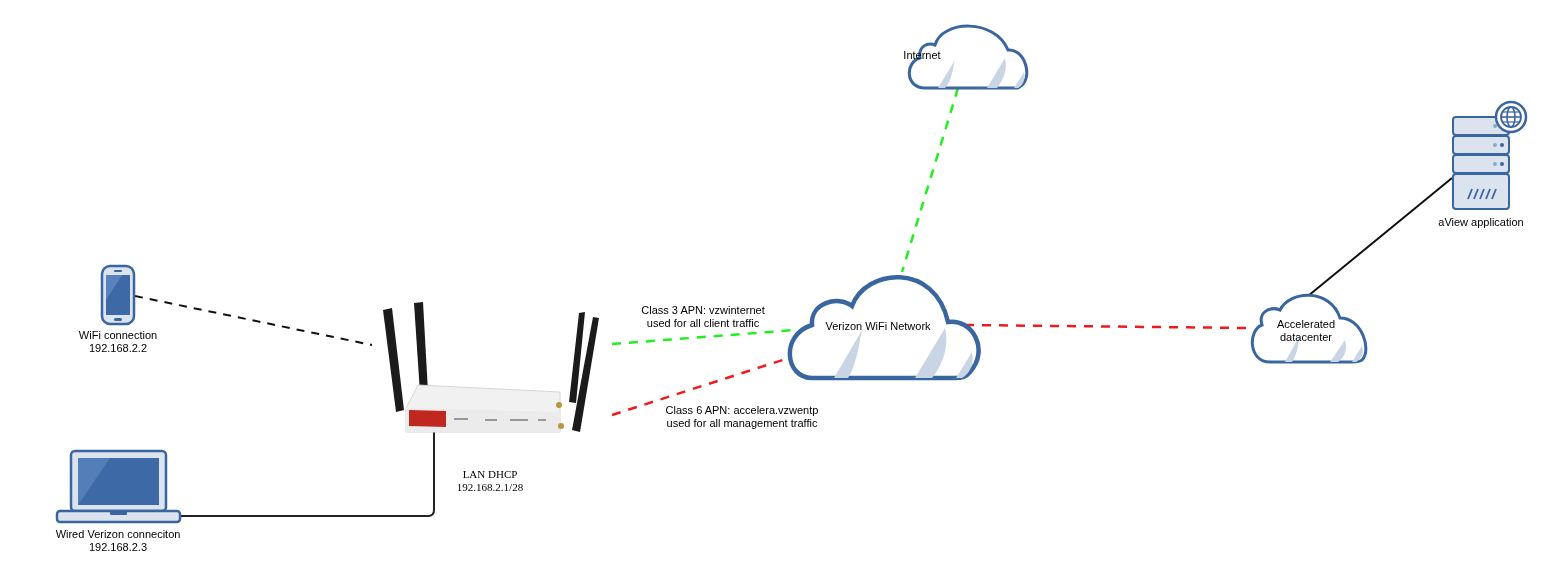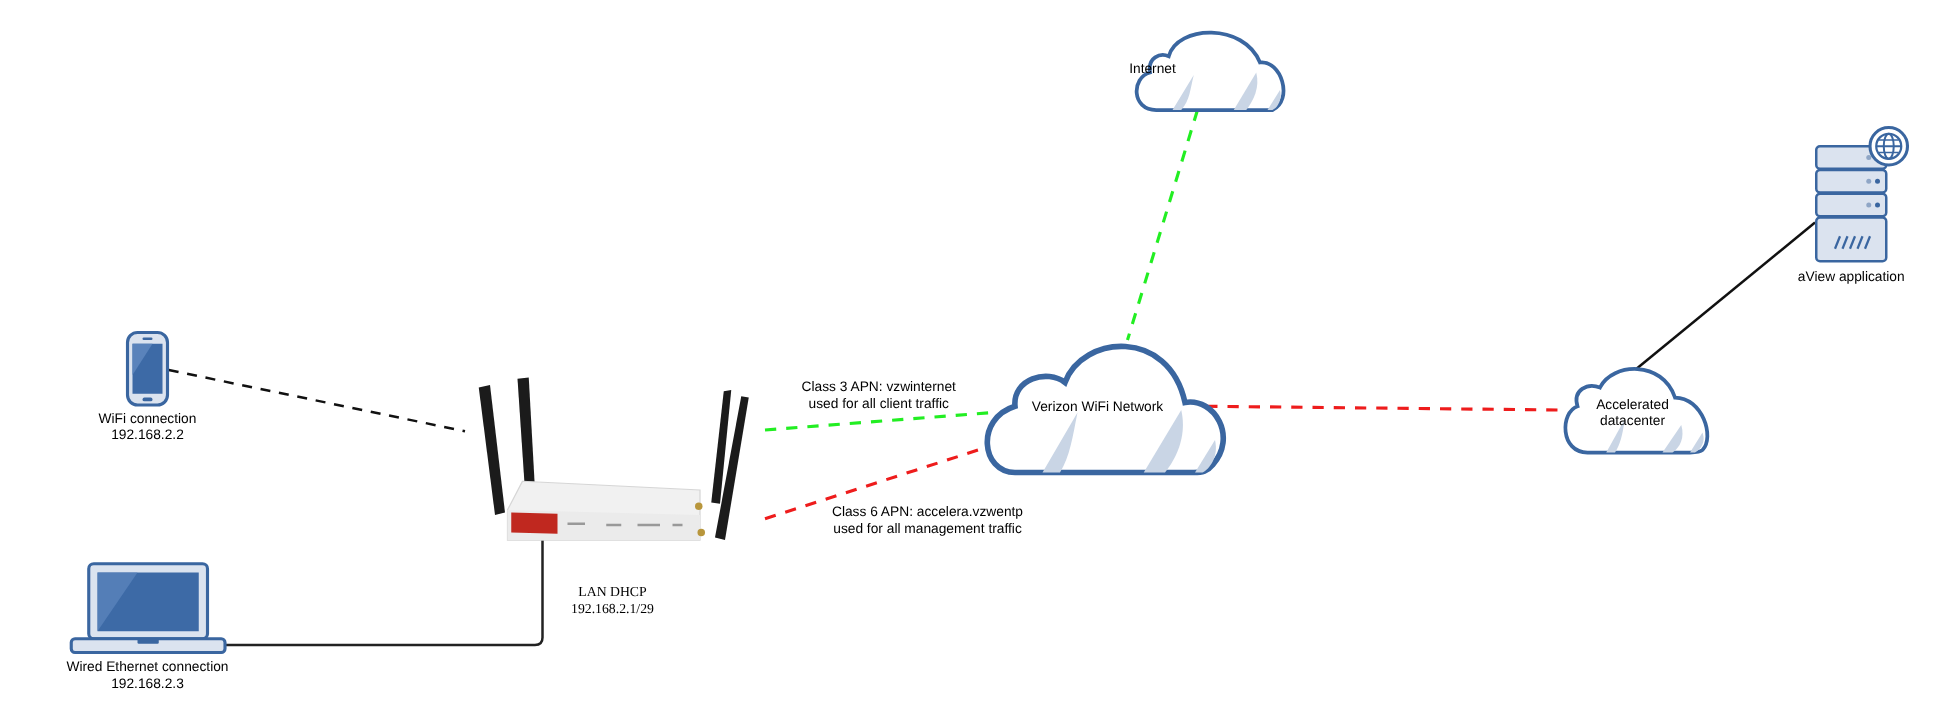--- a/index.html
+++ b/index.html
@@ -109,27 +109,27 @@
     <line x1="1503" y1="122" x2="1519" y2="122" stroke="#3a66a0" stroke-width="1.2"></line>
   </g>
 </svg>
 
 <div class="lbl" style="left:118px;top:329px;">
   <div>WiFi connection</div>
   <div>192.168.2.2</div>
 </div>
 
 <div class="lbl" style="left:118px;top:528px;">
-  <div>Wired Ethernet connection</div>
+  <div>Wired Verizon conneciton</div>
   <div>192.168.2.3</div>
 </div>
 
 <div class="lbl" style="left:490px;top:468px;font-family:Liberation Serif, serif;">
   <div>LAN DHCP</div>
-  <div>192.168.2.1/29</div>
+  <div>192.168.2.1/28</div>
 </div>
 
 <div class="lbl" style="left:703px;top:304px;">
   <div>Class 3 APN: vzwinternet</div>
   <div>used for all client traffic</div>
 </div>
 
 <div class="lbl" style="left:742px;top:404px;">
   <div>Class 6 APN: accelera.vzwentp</div>
   <div>used for all management traffic</div>

